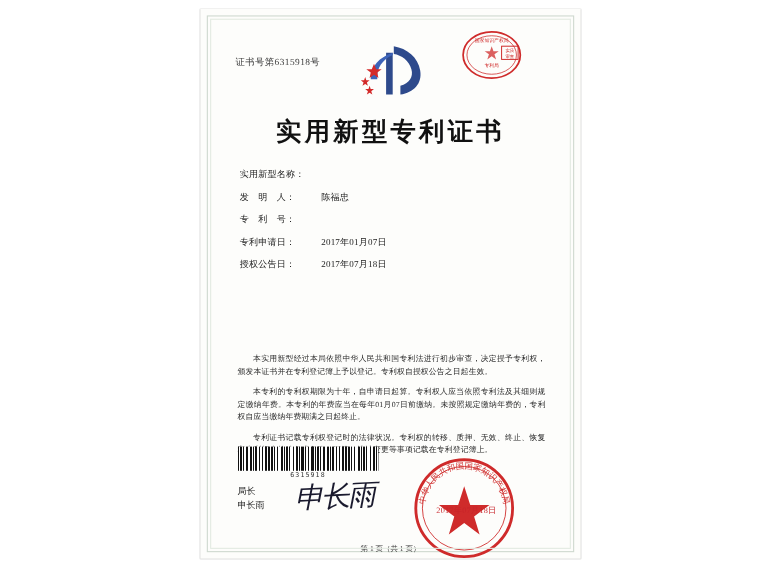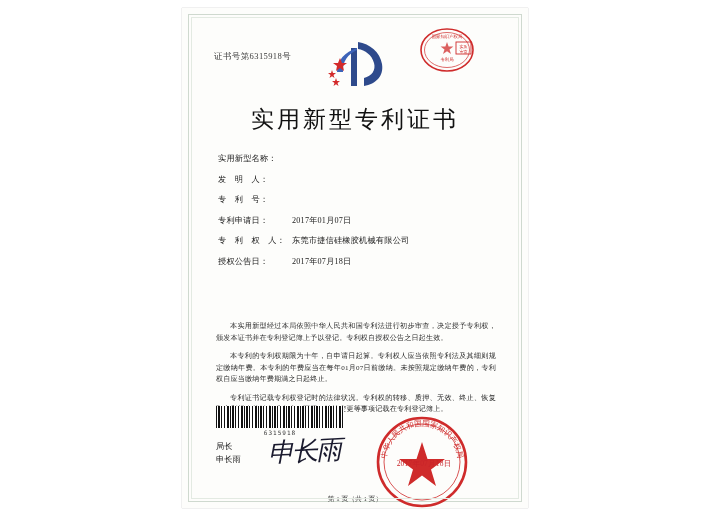--- a/index.html
+++ b/index.html
@@ -73,21 +73,21 @@
   }
 
   
   .title {
     position: absolute;
     left: 0;
     top: 96px;
     width: 346px;
     text-align: center;
     font-size: 23px;
-    font-weight: normal;
+    font-weight: bold;
     color: #111;
     letter-spacing: 3px;
     font-family: "DejaVu Sans", sans-serif;
   }
 
   
   .fields {
     position: absolute;
     left: 36px;
     top: 145px;
@@ -240,31 +240,28 @@
     </div>
 
     <div class="title">实用新型专利证书</div>
 
     <div class="fields">
       <div class="field-row">
         <span class="field-label">实用新型名称：</span>
       </div>
       <div class="field-row">
         <span class="field-label">发　明　人：</span>
+        <span class="field-value">陈福忠</span>
       </div>
       <div class="field-row">
         <span class="field-label">专　利　号：</span>
       </div>
       <div class="field-row">
         <span class="field-label">专利申请日：</span>
         <span class="field-value">2017年01月07日</span>
-      </div>
-      <div class="field-row">
-        <span class="field-label">专　利　权　人：</span>
-        <span class="field-value">东莞市捷信硅橡胶机械有限公司</span>
       </div>
       <div class="field-row">
         <span class="field-label">授权公告日：</span>
         <span class="field-value">2017年07月18日</span>
       </div>
     </div>
 
     <div class="body-text">
       <p class="para">本实用新型经过本局依照中华人民共和国专利法进行初步审查，决定授予专利权，颁发本证书并在专利登记簿上予以登记。专利权自授权公告之日起生效。</p>
       <p class="para">本专利的专利权期限为十年，自申请日起算。专利权人应当依照专利法及其细则规定缴纳年费。本专利的年费应当在每年01月07日前缴纳。未按照规定缴纳年费的，专利权自应当缴纳年费期满之日起终止。</p>

